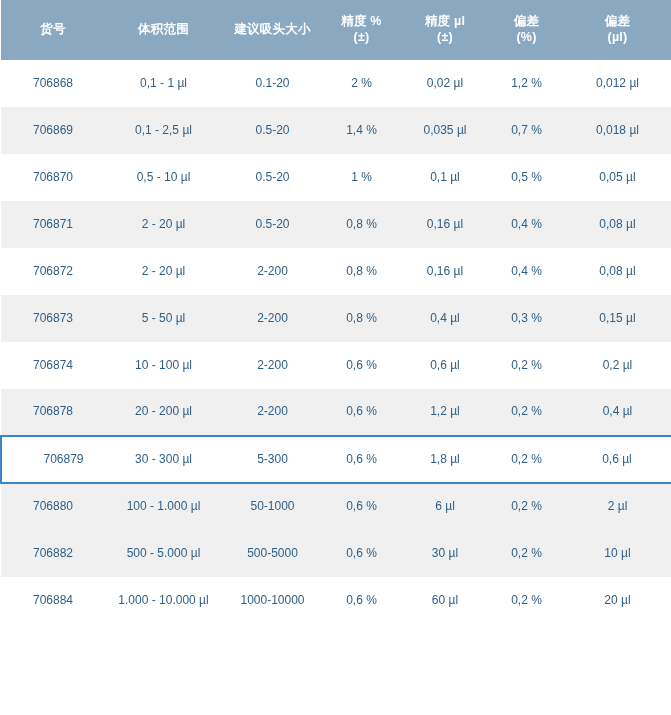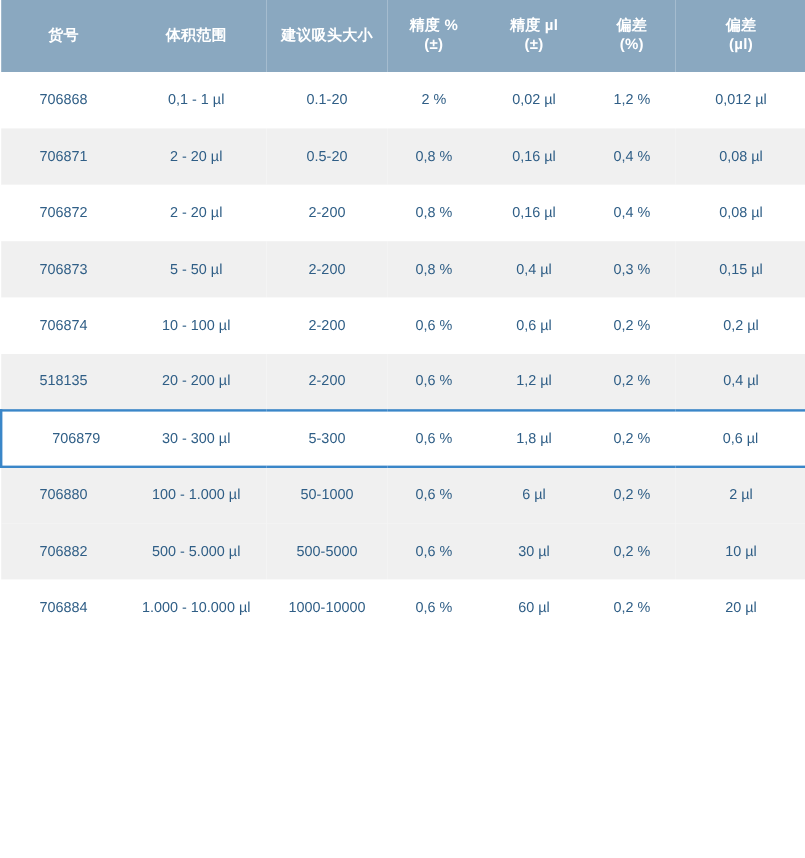--- a/index.html
+++ b/index.html
@@ -102,20 +102,38 @@
         <tr class="row-even">
           <td>706868</td>
           <td>0,1 - 1 µl</td>
           <td>0.1-20</td>
           <td>2 %</td>
           <td>0,02 µl</td>
           <td>1,2 %</td>
           <td>0,012 µl</td>
         </tr>
         <tr class="row-odd">
+          <td>706869</td>
+          <td>0,1 - 2,5 µl</td>
+          <td>0.5-20</td>
+          <td>1,4 %</td>
+          <td>0,035 µl</td>
+          <td>0,7 %</td>
+          <td>0,018 µl</td>
+        </tr>
+        <tr class="row-even">
+          <td>706870</td>
+          <td>0,5 - 10 µl</td>
+          <td>0.5-20</td>
+          <td>1 %</td>
+          <td>0,1 µl</td>
+          <td>0,5 %</td>
+          <td>0,05 µl</td>
+        </tr>
+        <tr class="row-odd">
           <td>706871</td>
           <td>2 - 20 µl</td>
           <td>0.5-20</td>
           <td>0,8 %</td>
           <td>0,16 µl</td>
           <td>0,4 %</td>
           <td>0,08 µl</td>
         </tr>
         <tr class="row-even">
           <td>706872</td>
@@ -138,21 +156,21 @@
         <tr class="row-even">
           <td>706874</td>
           <td>10 - 100 µl</td>
           <td>2-200</td>
           <td>0,6 %</td>
           <td>0,6 µl</td>
           <td>0,2 %</td>
           <td>0,2 µl</td>
         </tr>
         <tr class="row-odd">
-          <td>518135</td>
+          <td>706878</td>
           <td>20 - 200 µl</td>
           <td>2-200</td>
           <td>0,6 %</td>
           <td>1,2 µl</td>
           <td>0,2 %</td>
           <td>0,4 µl</td>
         </tr>
         <tr class="row-selected">
           <td>706879</td>
           <td>30 - 300 µl</td>

